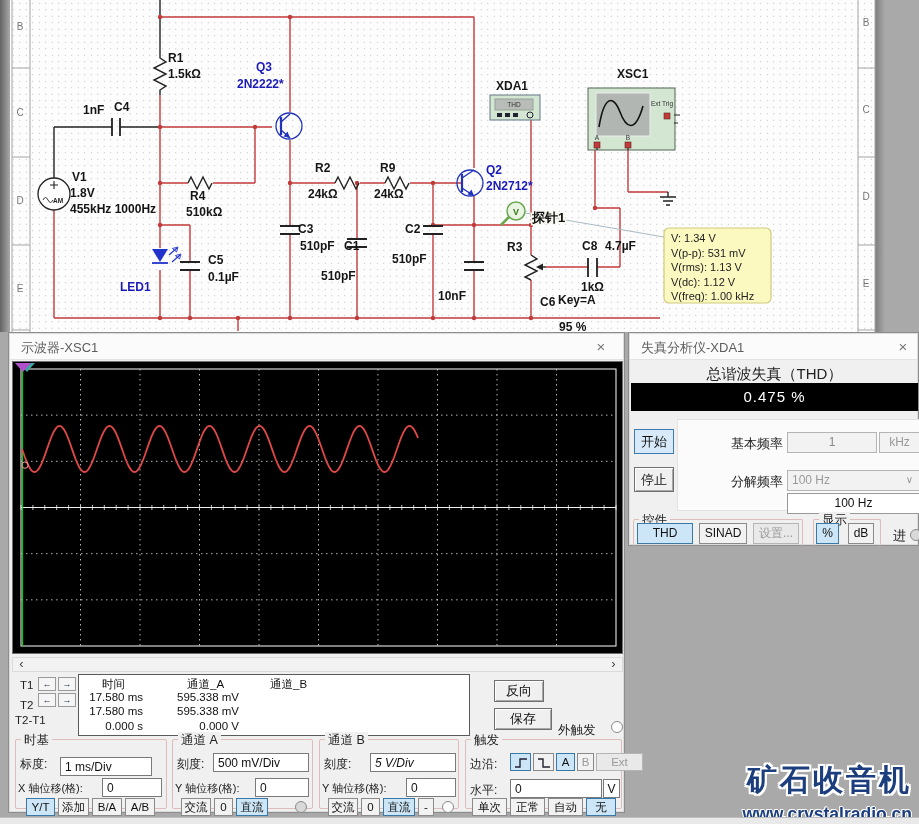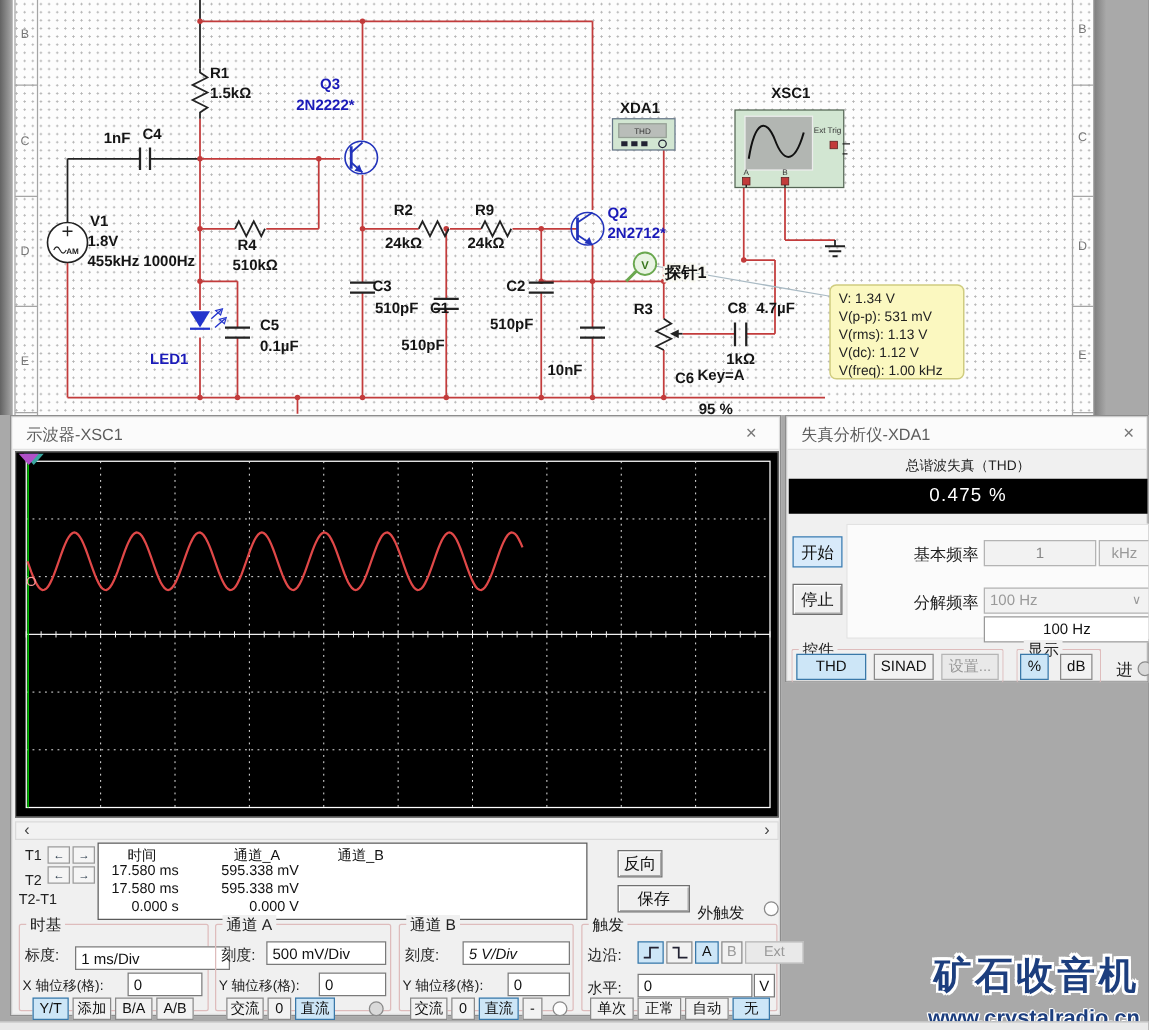--- a/index.html
+++ b/index.html
@@ -53,21 +53,21 @@
   .flabel.sm{font-size:11px;}
   .inp{position:absolute;background:#fff;border:1px solid #7a7a7a;font-size:12px;color:#111;
        padding:2px 0 0 4px;box-sizing:border-box;height:19px;white-space:nowrap;overflow:hidden;}
   .btn{position:absolute;height:18px;background:#f2f2f2;border:1px solid #8a8a8a;
        font-size:11.5px;color:#111;text-align:center;line-height:16px;box-sizing:border-box;white-space:nowrap;}
   .btn.sel{background:#cde6f7;border:1px solid #3a78a8;}
   .btn.dis{color:#9a9a9a;background:#e9e9e9;border-color:#b5b5b5;}
   .edgeicon{display:inline-block;vertical-align:middle;}
   
   .xda{left:628px;top:332px;width:291px;height:214px;}
-  .xda-heading{position:absolute;left:0;top:32px;width:291px;text-align:center;font-size:11px;color:#222;}
+  .xda-heading{position:absolute;left:0;top:32px;width:291px;text-align:center;font-size:15px;color:#222;}
   .xda-display{position:absolute;left:2px;top:50px;width:287px;height:28px;background:#000;}
   .xda-display span{display:block;text-align:center;color:#fff;font-size:15px;line-height:28px;letter-spacing:1px;}
   .xda-panel{position:absolute;left:48px;top:86px;width:243px;height:92px;background:#fbfbfb;border:1px solid #e2e2e2;box-sizing:border-box;}
   .inp.dis{background:#f2f2f2;border-color:#b4b4b4;color:#888;}
   .combo-chevron{position:absolute;right:6px;top:3px;font-size:10px;color:#999;}
   
   .watermark{position:absolute;right:7px;top:760px;text-align:right;z-index:3;color:#1c3e7e;}
   .wm1{font-size:30px;font-weight:700;letter-spacing:3px;
        text-shadow:2px 0 0 #fff,-2px 0 0 #fff,0 2px 0 #fff,0 -2px 0 #fff,2px 2px 0 #fff,-2px -2px 0 #fff,2px -2px 0 #fff,-2px 2px 0 #fff;}
   .wm2{font-size:17.5px;font-weight:700;margin-top:3px;
@@ -367,32 +367,32 @@
         <span style="left:108px;top:2px;">通道_A</span>
         <span style="left:191px;top:2px;">通道_B</span>
         <span class="num" style="left:2px;top:16px;width:62px;">17.580 ms</span>
         <span class="num" style="left:78px;top:16px;width:82px;">595.338 mV</span>
         <span class="num" style="left:2px;top:30px;width:62px;">17.580 ms</span>
         <span class="num" style="left:78px;top:30px;width:82px;">595.338 mV</span>
         <span class="num" style="left:2px;top:45px;width:62px;">0.000 s</span>
         <span class="num" style="left:78px;top:45px;width:82px;">0.000 V</span>
       </div>
 
-      <div class="pbtn" style="left:482px;top:6px;width:36px;height:22px;line-height:20px;">反向</div>
+      <div class="pbtn" style="left:482px;top:6px;width:50px;height:22px;line-height:20px;">反向</div>
       <div class="pbtn" style="left:482px;top:34px;width:58px;height:22px;line-height:20px;">保存</div>
       <span class="curs" style="left:546px;top:48px;font-size:12.5px;">外触发</span>
       <span class="radio" style="left:599px;top:47px;"></span>
     </div>
 
     <div class="controls">
 
       <div class="grp" style="left:6px;width:152px;">
         <span class="glabel">时基</span>
         <span class="flabel" style="left:4px;top:16px;">标度:</span>
-        <div class="inp" style="left:44px;top:17px;width:124px;">1 ms/Div</div>
+        <div class="inp" style="left:44px;top:17px;width:92px;">1 ms/Div</div>
         <span class="flabel sm" style="left:2px;top:41px;">X 轴位移(格):</span>
         <div class="inp" style="left:86px;top:38px;width:60px;">0</div>
         <div class="btn sel" style="left:10px;top:58px;width:29px;">Y/T</div>
         <div class="btn" style="left:42px;top:58px;width:31px;">添加</div>
         <div class="btn" style="left:76px;top:58px;width:30px;">B/A</div>
         <div class="btn" style="left:109px;top:58px;width:30px;">A/B</div>
       </div>
 
       <div class="grp" style="left:163px;width:141px;">
         <span class="glabel">通道 A</span>

